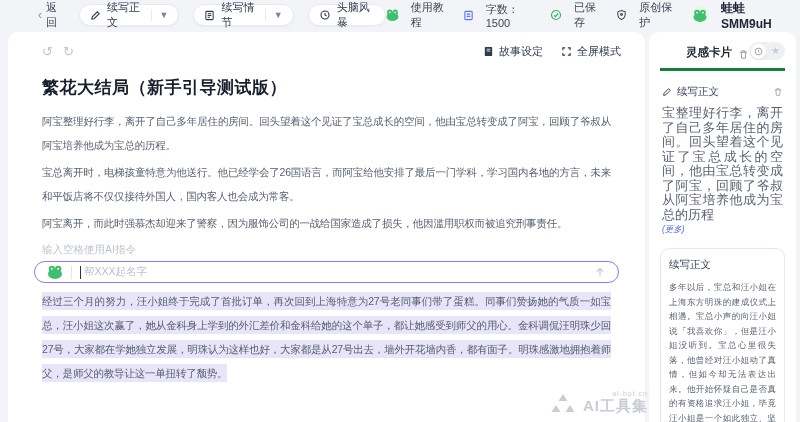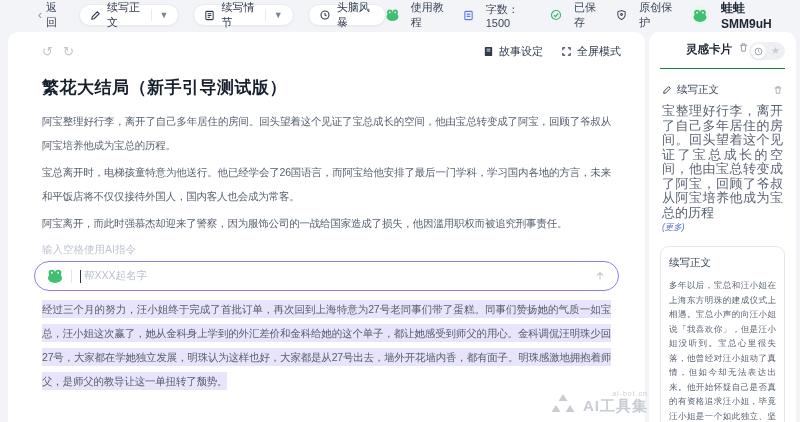--- a/index.html
+++ b/index.html
@@ -40,33 +40,33 @@
   .ed-tool { display:flex; align-items:center; gap:5px; cursor:pointer; }
   .doc-title { font-size:17px; font-weight:bold; color:#171f2d; margin:14px 0 10px 10px; letter-spacing:.5px; }
   .body-text { padding:0 10px; }
   .body-text p {
     font-size:10.5px; line-height:24px; color:#565f6e; text-align:justify;
     letter-spacing:-.2px; margin:3px 0;
   }
   .hl span { background:#e8e4f9; padding:3px 0; }
   .ai-hint { font-size:10.5px; color:#bfc5cf; margin:8px 0 4px 10px; }
   .ai-input {
-    margin:0 2px 6px 2px; height:30px; border:1px solid #8d7cf2; border-radius:16px;
+    margin:0 2px 6px 2px; height:22px; border:1px solid #8d7cf2; border-radius:16px;
     display:flex; align-items:center; padding:0 12px; background:#fff;
   }
   .ai-input .sep { width:1px; height:13px; background:#e4e1f6; margin:0 8px; }
   .caret { width:1px; height:13px; background:#2b3342; margin-right:3px; }
   .ai-ph { font-size:10.5px; color:#b9bfca; }
   .send { margin-left:auto; color:#c6cad3; font-size:11px; }
   
   .sidebar {
     position:absolute; left:649px; top:32px; width:147px; bottom:-20px;
     background:#fff; border-radius:10px; padding:10px 11px; overflow:hidden;
   }
-  .sb-head { display:flex; align-items:flex-start; border-bottom:1px solid #15803d; padding-bottom:8px; }
+  .sb-head { display:flex; align-items:flex-end; border-bottom:3px solid #15803d; padding-bottom:8px; }
   .sb-title { font-size:11.5px; font-weight:bold; color:#1d2533; margin-left:26px; }
   .sb-head .trash { margin-left:6px; }
   .toggle {
     margin-left:auto; background:#eef0f3; border-radius:10px; height:18px;
     display:flex; align-items:center; padding:2px; gap:2px;
   }
   .tg-btn { width:15px; height:15px; border-radius:50%; display:flex; align-items:center; justify-content:center; }
   .tg-on { background:#fff; box-shadow:0 1px 2px rgba(0,0,0,.08); }
   .star { color:#c8ccd3; font-size:10px; line-height:1; }
   .card1 { margin-top:14px; padding:0 2px; }

